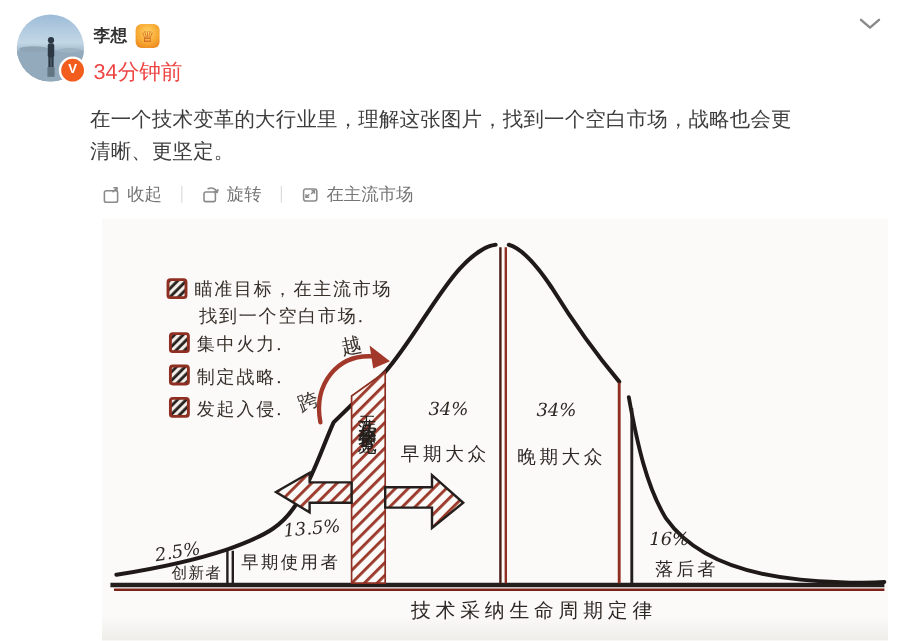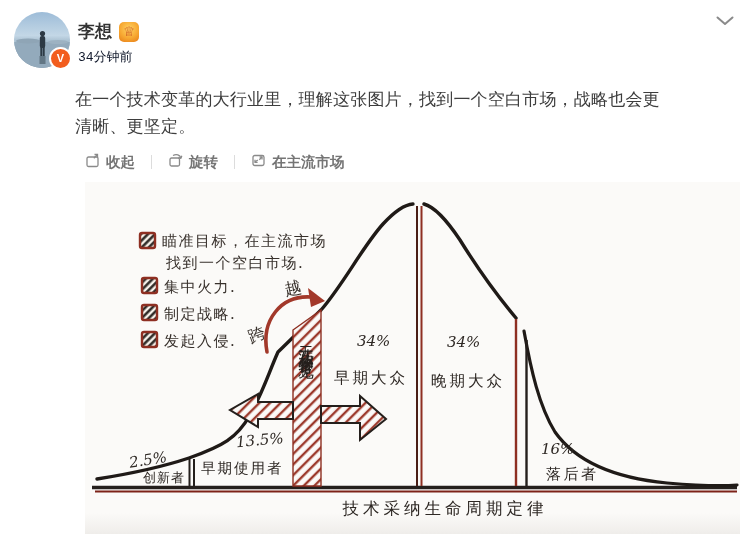--- a/index.html
+++ b/index.html
@@ -8,34 +8,34 @@
 
   
   .avatar{position:absolute;left:14px;top:12px;width:56px;height:56px;border-radius:50%;
     background:linear-gradient(180deg,#9dbcd8 0%,#c3d7e6 42%,#a9c0d1 52%,#8aa2b4 72%,#7a92a5 100%);
     overflow:visible;cursor:pointer;}
   .avatar .scene{position:absolute;inset:0;border-radius:50%;overflow:hidden;}
   .v-badge{position:absolute;right:-2px;bottom:-2px;width:19px;height:19px;border-radius:50%;
     background:#f25d1e;border:2px solid #fff;color:#fff;font-size:11px;font-weight:bold;
     display:flex;align-items:center;justify-content:center;line-height:1;}
   .name-row{position:absolute;left:78px;top:20px;display:flex;align-items:center;gap:7px;}
-  .username{font-size:17px;font-weight:bold;color:#333;cursor:pointer;}
+  .username{font-size:14px;font-weight:bold;color:#333;cursor:pointer;}
   .crown{width:20px;height:20px;border-radius:5px;
     background:radial-gradient(circle at 50% 35%,#ffd363 0%,#f7a832 55%,#e67c17 100%);
     display:flex;align-items:center;justify-content:center;color:#c2441c;font-size:13px;line-height:1;}
-  .timestamp{position:absolute;left:78px;top:48px;font-size:13px;color:#0f172a;font-family:Liberation Mono, monospace;}
+  .timestamp{position:absolute;left:78px;top:48px;font-size:18px;color:#ef4444;}
   .chevron{position:absolute;right:16px;top:12px;cursor:pointer;}
 
   
   .post-text{position:absolute;left:75px;top:86px;width:601px;font-size:17px;line-height:27px;
     color:#3d3d3d;margin:0;letter-spacing:0.2px;}
 
   
   .toolbar{position:absolute;left:85px;top:150px;display:flex;align-items:center;height:24px;}
-  .tool-btn{display:flex;align-items:flex-start;gap:6px;color:#757575;font-size:14.5px;cursor:pointer;font-weight:bold;}
+  .tool-btn{display:flex;align-items:center;gap:6px;color:#757575;font-size:14.5px;cursor:pointer;}
   .tool-sep{width:1px;height:14px;background:#dcdcdc;margin:0 16px;}
   .tool-btn svg{display:block;}
 
   
   .image-panel{position:absolute;left:85px;top:182px;width:655px;height:352px;
     background:linear-gradient(180deg,#fbfaf8 0%,#fbfaf8 94%,#efedea 100%);cursor:pointer;}
   .image-panel svg{display:block;}
   .hand{font-family:"DejaVu Serif","Liberation Serif",serif;}
 </style>
 </head>

